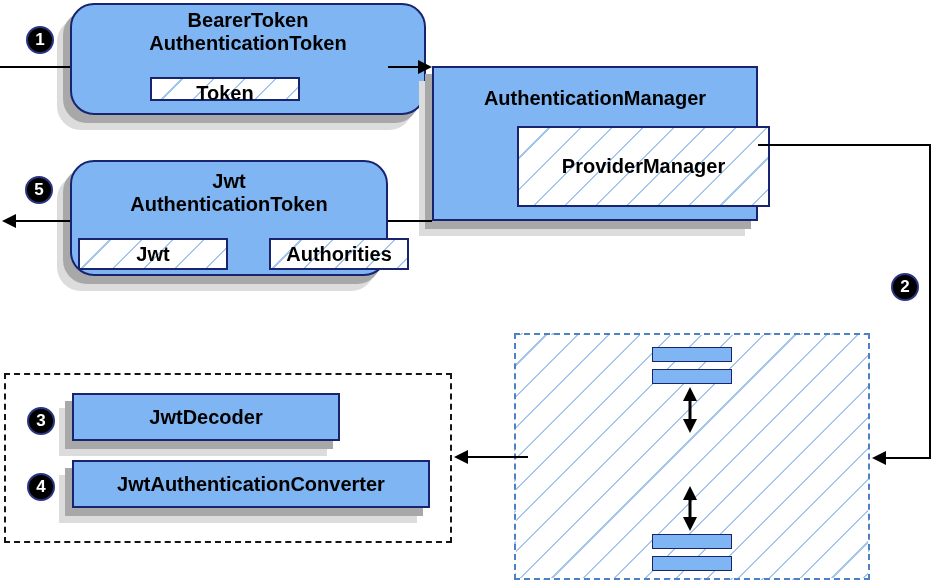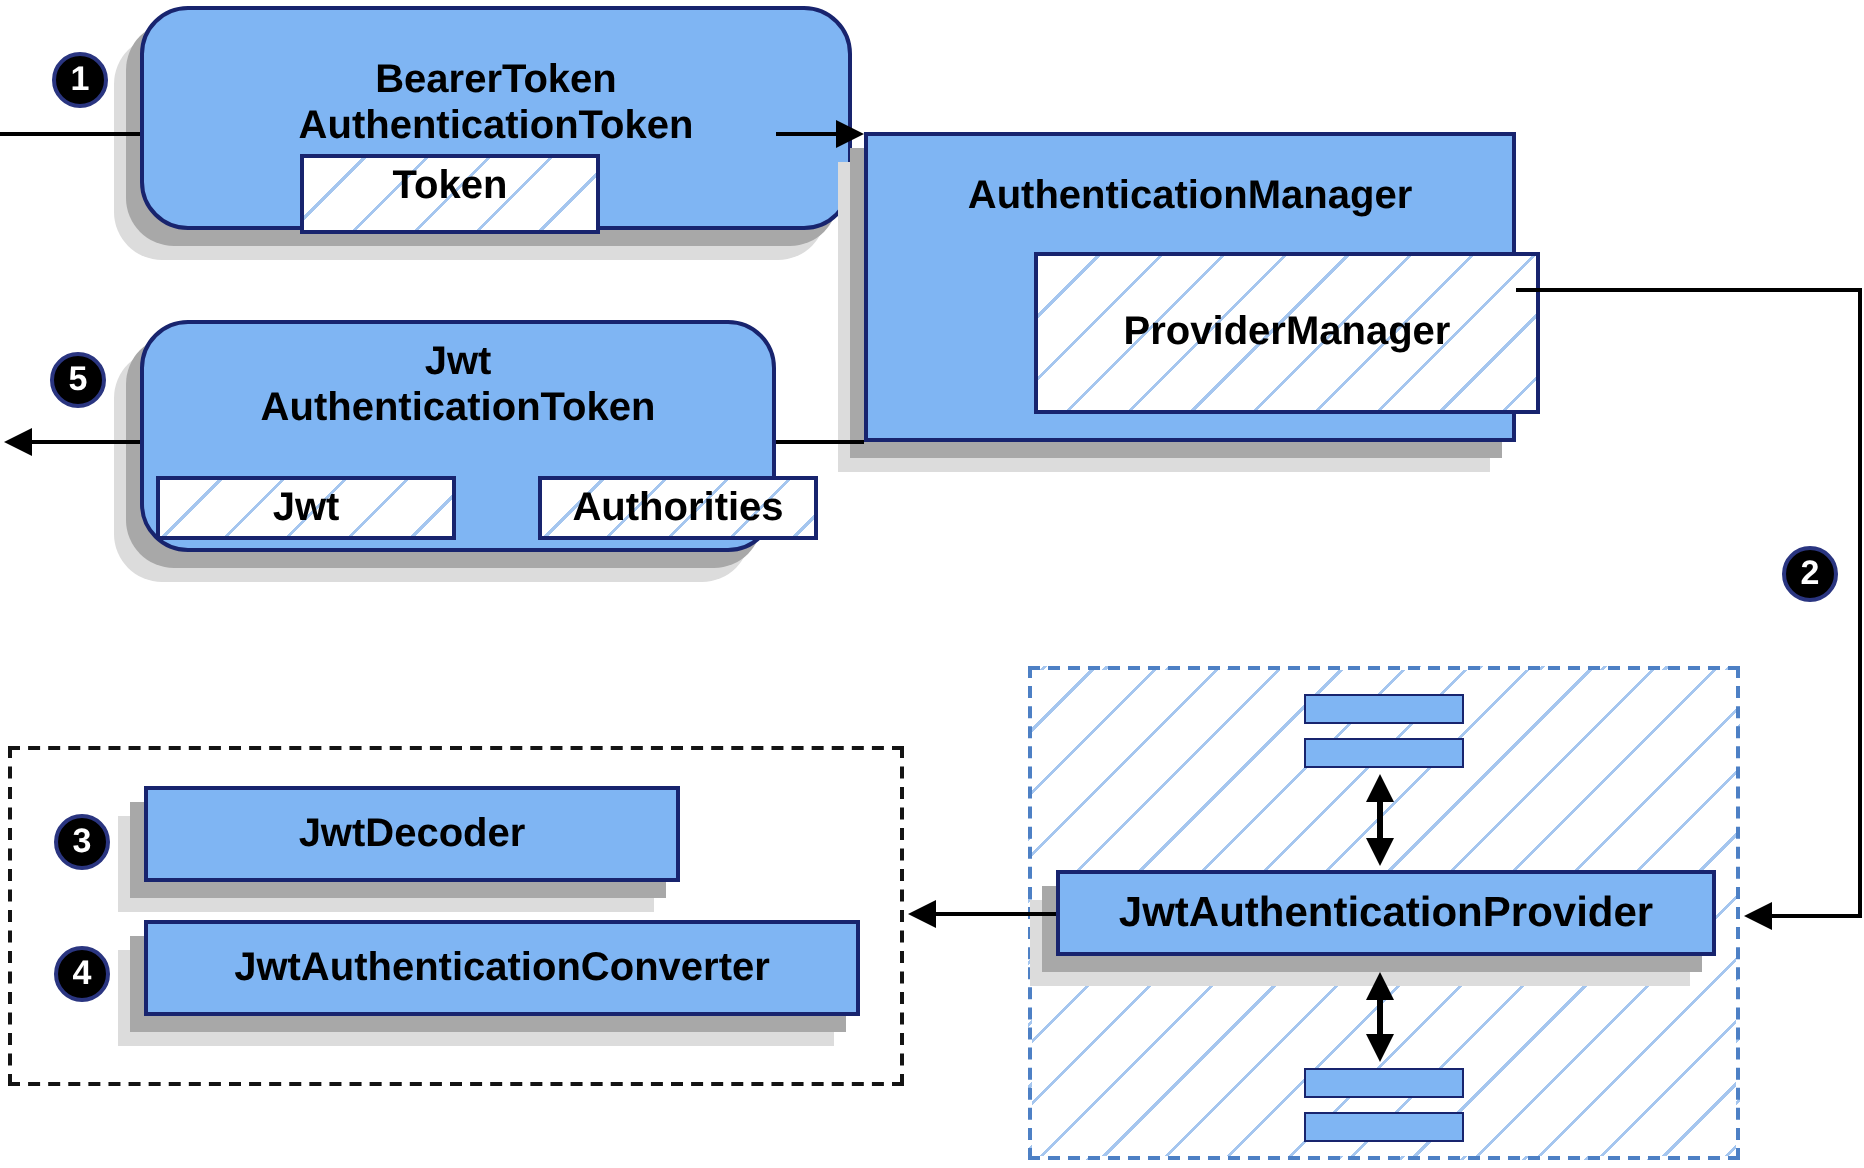--- a/index.html
+++ b/index.html
@@ -55,25 +55,25 @@
     position:absolute;text-align:center;font-size:20px;line-height:25px;
   }
   #connectors{position:absolute;left:0;top:0;z-index:20;pointer-events:none;}
   .z1{z-index:1}.z2{z-index:2}.z3{z-index:3}
 </style>
 </head>
 <body>
 
 <div id="stage">
 
-  <div class="bluebox rounded shadowed z1" style="left:70px;top:3px;width:356px;height:112px;padding-top:24px;text-align:center;">
+  <div class="bluebox rounded shadowed z1" style="left:70px;top:3px;width:356px;height:112px;padding-top:4px;text-align:center;">
     <div class="title">BearerToken</div>
     <div class="title">AuthenticationToken</div>
   </div>
-  <div class="chip hatch z2" style="left:150px;top:77px;width:150px;height:40px;">Token</div>
+  <div class="chip hatch z2" style="left:150px;top:77px;width:150px;height:24px;">Token</div>
 
   <div class="bluebox shadowed z1" style="left:432px;top:66px;width:326px;height:155px;padding-top:19px;border-width:2.5px;">
     <div class="title">AuthenticationManager</div>
   </div>
   <div class="chip hatch z2" style="left:469px;top:126px;width:253px;height:81px;line-height:77px;margin-left:48px;">ProviderManager</div>
 
   <div class="bluebox rounded shadowed z1" style="left:70px;top:160px;width:318px;height:116px;padding-top:8px;">
     <div class="title">Jwt</div>
     <div class="title">AuthenticationToken</div>
   </div>
@@ -83,21 +83,20 @@
   <div class="group-label" style="left:570px;top:266px;width:240px;">
   </div>
 
   <div class="dash-blue hatch z1" style="left:514px;top:333px;width:356px;height:247px;"></div>
 
   <div class="bar z2" style="left:652px;top:347px;"></div>
   <div class="bar z2" style="left:652px;top:369px;"></div>
   <div class="bar z2" style="left:652px;top:534px;"></div>
   <div class="bar z2" style="left:652px;top:556px;"></div>
 
-  <div class="bluebox shadowed z3" style="left:528px;top:435px;width:330px;height:43px;font-size:21px;line-height:39px;">JwtAuthenticationProvider</div>
 
   <div class="dash-black z1" style="left:4px;top:373px;width:448px;height:170px;"></div>
 
   <div class="bluebox shadowed z2" style="left:72px;top:393px;width:268px;height:48px;font-size:20px;line-height:44px;">JwtDecoder</div>
 
   <div class="bluebox shadowed z2" style="left:72px;top:460px;width:358px;height:48px;font-size:20px;line-height:44px;">JwtAuthenticationConverter</div>
 
   <svg id="connectors" width="932" height="584" viewBox="0 0 932 584">
     <g stroke="#000000" stroke-width="2" fill="none">
       <path d="M0,67 H70"></path>

